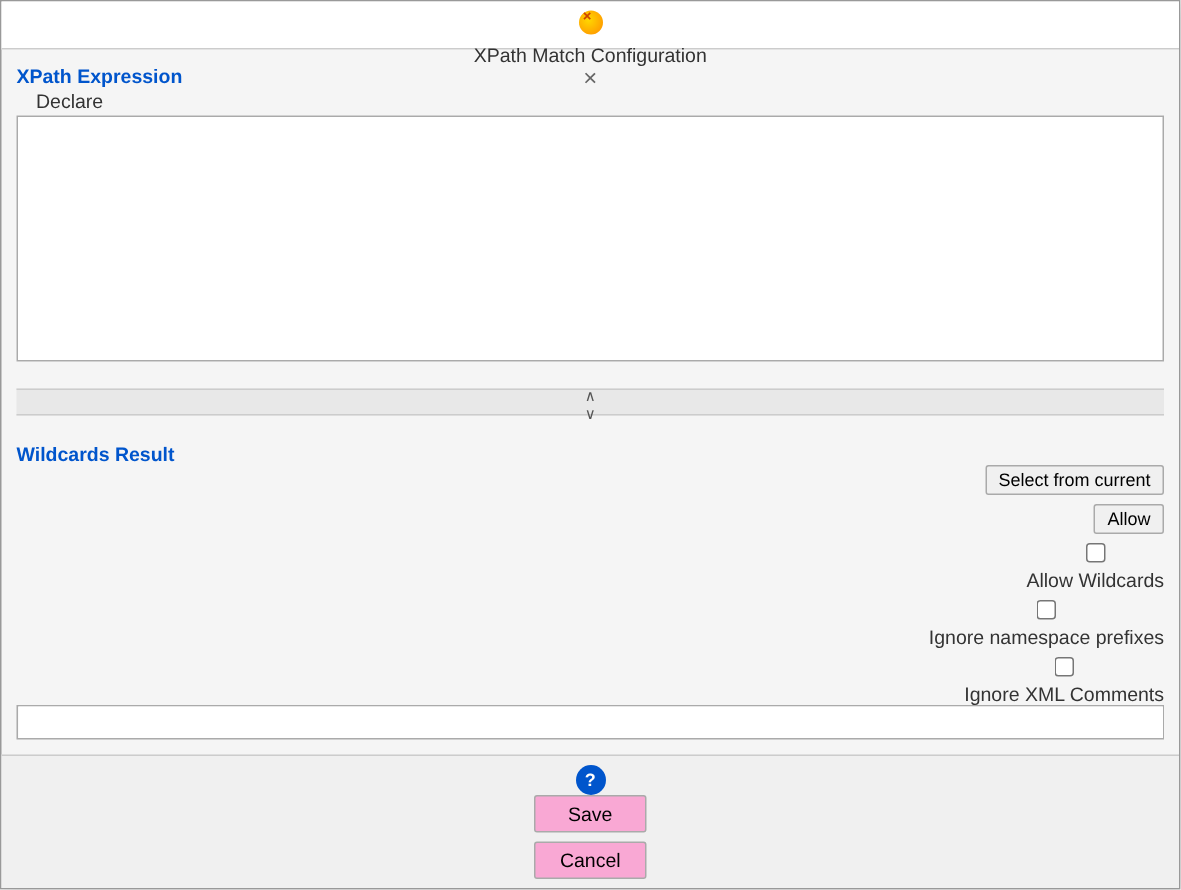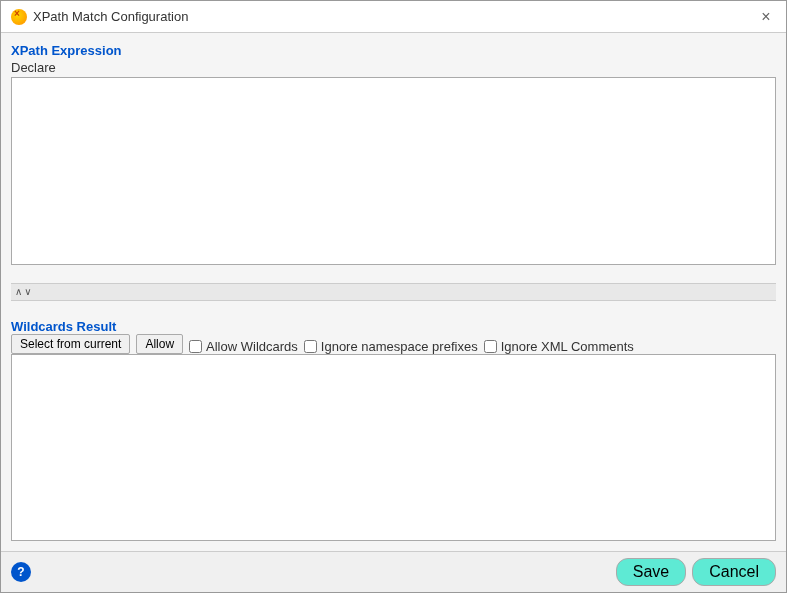--- a/index.html
+++ b/index.html
@@ -1,20 +1,21 @@
 <!DOCTYPE html>
 <html><head>
   <meta charset="utf-8">
   <style>
     * {
       box-sizing: border-box;
       margin: 0;
       padding: 0;
       font-family: 'Segoe UI', Tahoma, Geneva, Verdana, sans-serif;
       font-size: 13px;
+      flex-direction: column;
     }
 
     body {
       background: #f0f0f0;
       display: flex;
       align-items: center;
       justify-content: center;
       min-height: 100vh;
     }
 
@@ -119,20 +120,21 @@
     .section-label {
       color: #0055cc;
       font-weight: bold;
       font-size: 13px;
     }
 
     .section-sublabel {
       color: #333;
       font-size: 13px;
       padding: 2px 0;
+      margin-left: 13px;
     }
 
     .text-area-box {
       border: 1px solid #aaa;
       background: #fff;
       resize: none;
       font-family: 'Courier New', monospace;
       font-size: 12px;
       padding: 4px;
       outline: none;
@@ -213,24 +215,24 @@
     }
 
     .bottom-buttons {
       display: flex;
       gap: 6px;
     }
 
     .btn-action {
       padding: 4px 16px;
       border: 1px solid #aaa;
-      background: #5eead4;
-      cursor: pointer;
-      font-size: 16px;
-      border-radius: 12px;
+      background: #f9a8d4;
+      cursor: pointer;
+      font-size: 13px;
+      border-radius: 2px;
     }
 
     .main-sections {
       flex: 1;
       display: flex;
       flex-direction: column;
       min-height: 0;
       gap: 18px;
     }
 

